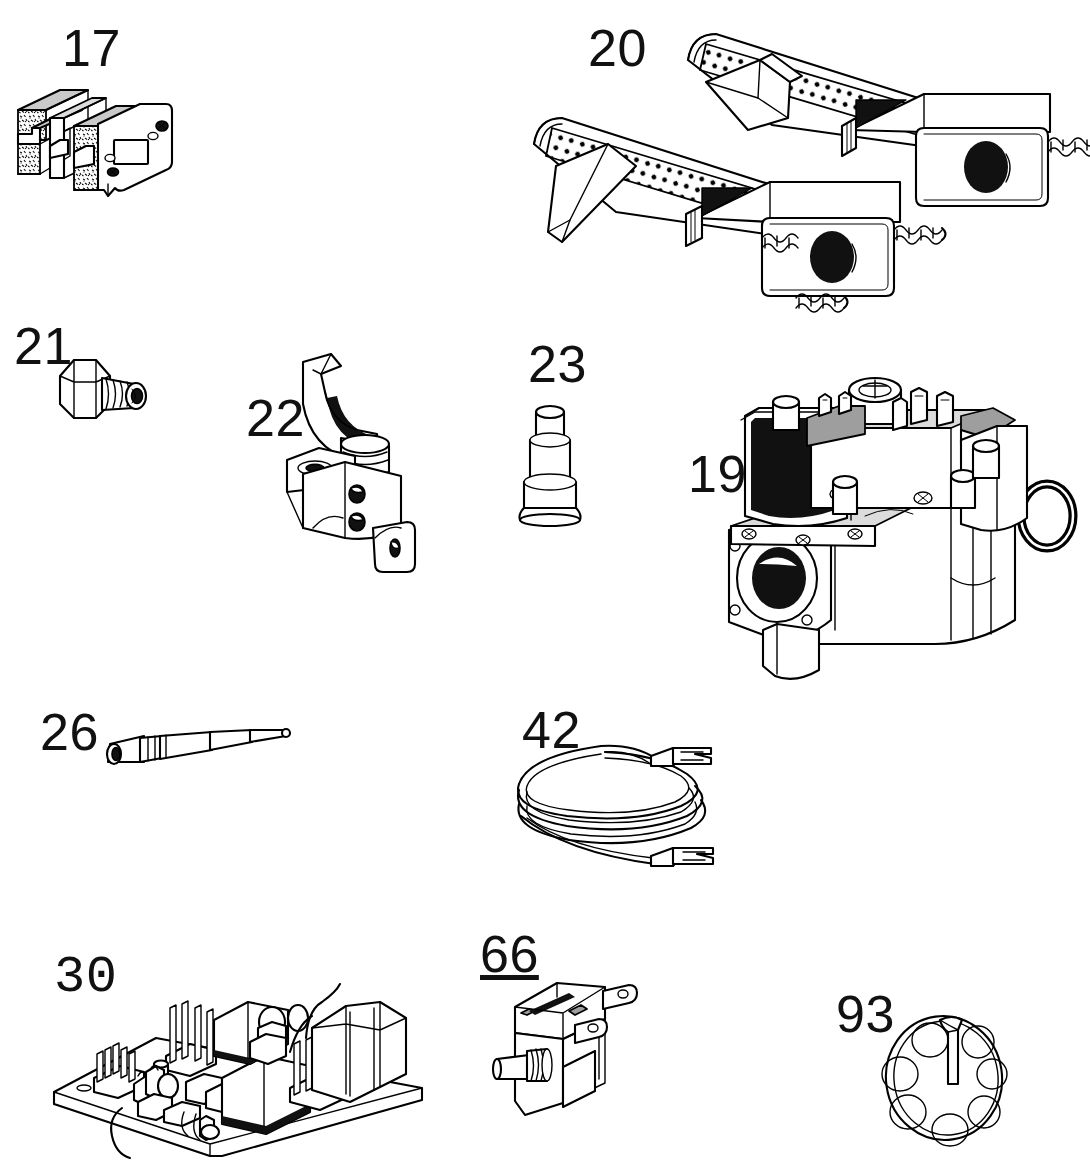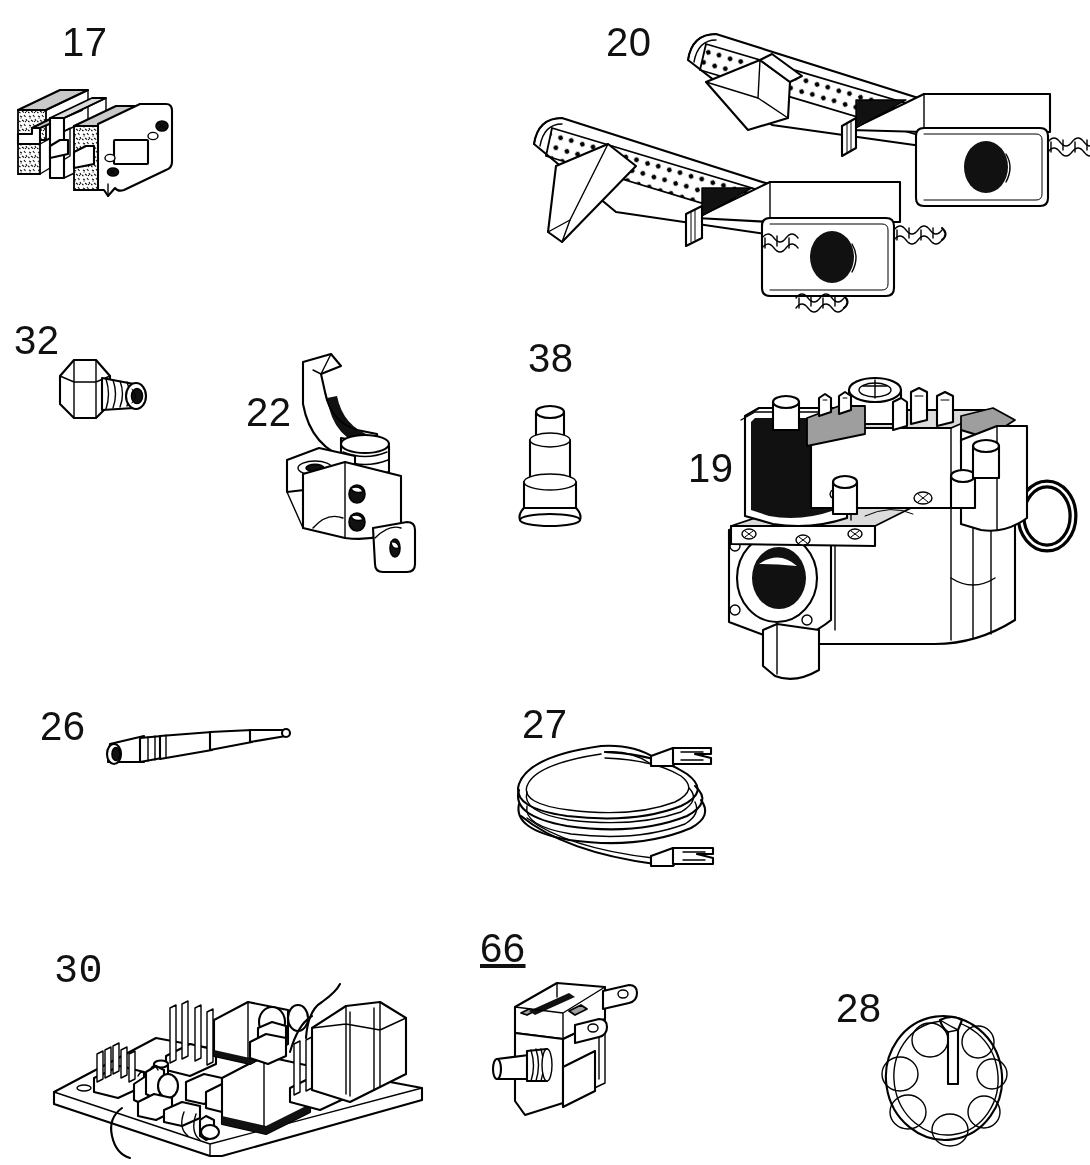--- a/index.html
+++ b/index.html
@@ -6,21 +6,21 @@
   html,body{margin:0;padding:0;background:#ffffff;}
   body{
     width:1090px;height:1165px;position:relative;overflow:hidden;
     font-family:"Liberation Sans","DejaVu Sans",sans-serif;
     background:#ffffff;
   }
   #sheet{position:absolute;left:0;top:0;width:1090px;height:1165px;}
   .partnum{
     position:absolute;
     font-family:"Liberation Sans","DejaVu Sans",sans-serif;
-    font-size:40px;
+    font-size:52px;
     font-weight:400;
     color:#111111;
     line-height:1;
     letter-spacing:0.5px;
     white-space:nowrap;
   }
   #corner-code{
     position:absolute;
     right:2px;
     top:1010px;
@@ -174,35 +174,35 @@
         <path class="lnT" d="M242 218 q6 -8 12 0 q6 8 12 0 q6 -8 12 0"></path>
         <path class="lnT" d="M242 228 q6 -8 12 0 q6 8 12 0 q6 -8 12 0"></path>
         <path class="lnT" d="M245 218 L245 228 M257 216 L257 226 M269 218 L269 228"></path>
       </g>
 
       <path class="wht" d="M36 146 L88 124 L116 146 L42 222 L28 212 Z"></path>
       <path class="lnT" d="M88 124 L50 200 L42 222"></path>
       <path class="lnT" d="M50 200 L28 212"></path>
     </g>
   </svg>
-  <div class="partnum" style="left:606px;top:22px;text-align:center;">20</div>
+  <div class="partnum" style="left:588px;top:22px;text-align:center;">20</div>
 
   <svg class="art" width="110" height="80" viewBox="0 0 110 80" style="left:52px;top:352px;">
     <g>
       <path class="wht" d="M8 24 L22 8 L44 8 L58 24 L58 52 L44 66 L22 66 L8 52 Z"></path>
       <path class="lnT" d="M22 8 L22 30 L8 24 M22 30 L22 66 M44 8 L44 30 L58 24 M44 30 L44 66 M22 30 L44 30"></path>
 
       <path class="wht" d="M50 26 L82 32 L82 56 L50 58 Z"></path>
       <path class="lnT" d="M54 27 q5 15 0 30 M61 28 q5 14 0 28 M68 29 q5 13 0 26 M75 30 q5 12 0 24"></path>
       <ellipse class="wht" cx="84" cy="44" rx="10" ry="13"></ellipse>
       <ellipse class="blk" cx="85" cy="44" rx="5.5" ry="7.5"></ellipse>
       <path class="lnF" d="M80 37 q7 7 0 14"></path>
     </g>
   </svg>
-  <div class="partnum" style="left:14px;top:320px;">32</div>
+  <div class="partnum" style="left:14px;top:320px;">21</div>
 
   <svg class="art" width="160" height="230" viewBox="0 0 160 230" style="left:285px;top:352px;">
     <g>
 
       <path class="wht" d="M18 10 L46 2 L56 14 L36 22 L40 40 Q46 70 72 78 L92 82 L92 112 L66 108 Q26 96 18 52 Z"></path>
       <path class="lnT" d="M36 22 L46 2"></path>
       <path class="lnT" d="M28 18 L36 22"></path>
       <path class="blkN" d="M52 44 Q58 74 86 84 L86 96 Q48 88 42 46 Z"></path>
       <path class="lnT" d="M40 40 Q46 70 72 78"></path>
 
@@ -241,21 +241,21 @@
       <ellipse class="whtT" cx="38" cy="44" rx="20" ry="7"></ellipse>
       <path class="lnT" d="M18 86 q20 7 40 0"></path>
 
       <path class="wht" d="M12 86 L12 116 L64 116 L64 86 Z"></path>
       <ellipse class="whtT" cx="38" cy="86" rx="26" ry="8"></ellipse>
 
       <path class="wht" d="M12 112 Q6 118 8 124 L68 124 Q70 118 64 112 Z"></path>
       <ellipse class="wht" cx="38" cy="124" rx="30" ry="6"></ellipse>
     </g>
   </svg>
-  <div class="partnum" style="left:528px;top:338px;">38</div>
+  <div class="partnum" style="left:528px;top:338px;">23</div>
 
   <svg class="art" width="360" height="330" viewBox="0 0 360 330" style="left:715px;top:368px;">
     <g>
 
       <g>
         <ellipse cx="332" cy="148" rx="26" ry="32" fill="none" stroke="#000" stroke-width="9"></ellipse>
         <ellipse cx="332" cy="148" rx="26" ry="32" fill="none" stroke="#fff" stroke-width="2.5"></ellipse>
       </g>
 
       <path class="wht" d="M22 168 L120 140 L300 140 L300 252 Q262 276 220 276 L96 276 L22 250 Z"></path>
@@ -382,21 +382,21 @@
         <path class="lnT" d="M176 22 L198 22 M176 30 L198 30"></path>
       </g>
 
       <g>
         <path class="wht" d="M146 126 L168 118 L176 126 L168 136 L146 136 Z"></path>
         <path class="wht" d="M168 118 L208 118 L208 124 L192 124 L208 128 L208 134 L168 134 Z"></path>
         <path class="lnT" d="M178 122 L200 122 M178 130 L200 130"></path>
       </g>
     </g>
   </svg>
-  <div class="partnum" style="left:522px;top:704px;">27</div>
+  <div class="partnum" style="left:522px;top:704px;">42</div>
 
   <svg class="art" width="380" height="180" viewBox="0 0 380 180" style="left:50px;top:980px;">
     <g>
 
       <path class="wht" d="M4 112 L106 58 L372 108 L372 120 L172 176 L160 176 L4 124 Z"></path>
       <path class="lnT" d="M4 112 L160 164 L160 176 M160 164 L372 108"></path>
       <ellipse class="whtT" cx="34" cy="108" rx="7" ry="3"></ellipse>
 
       <g>
         <path class="wht" d="M44 98 L70 86 L94 92 L94 106 L68 118 L44 112 Z"></path>
@@ -517,17 +517,17 @@
       <ellipse class="lnT" cx="72" cy="122" rx="18" ry="16" fill="none"></ellipse>
       <ellipse class="lnT" cx="106" cy="104" rx="16" ry="16" fill="none"></ellipse>
       <ellipse class="lnT" cx="114" cy="66" rx="15" ry="15" fill="none"></ellipse>
       <ellipse class="lnT" cx="100" cy="34" rx="16" ry="16" fill="none"></ellipse>
 
       <path class="wht" d="M62 12 Q74 6 84 12 L80 22 L80 76 L70 76 L70 24 Q64 20 62 12 Z"></path>
       <path class="lnT" d="M70 24 L80 22"></path>
       <path class="lnT" d="M62 12 Q72 18 80 22"></path>
     </g>
   </svg>
-  <div class="partnum" style="left:836px;top:988px;">28</div>
+  <div class="partnum" style="left:836px;top:988px;">93</div>
 
   <div id="corner-code">Mex 1932</div>
 
 </div>
 
 </body></html>

